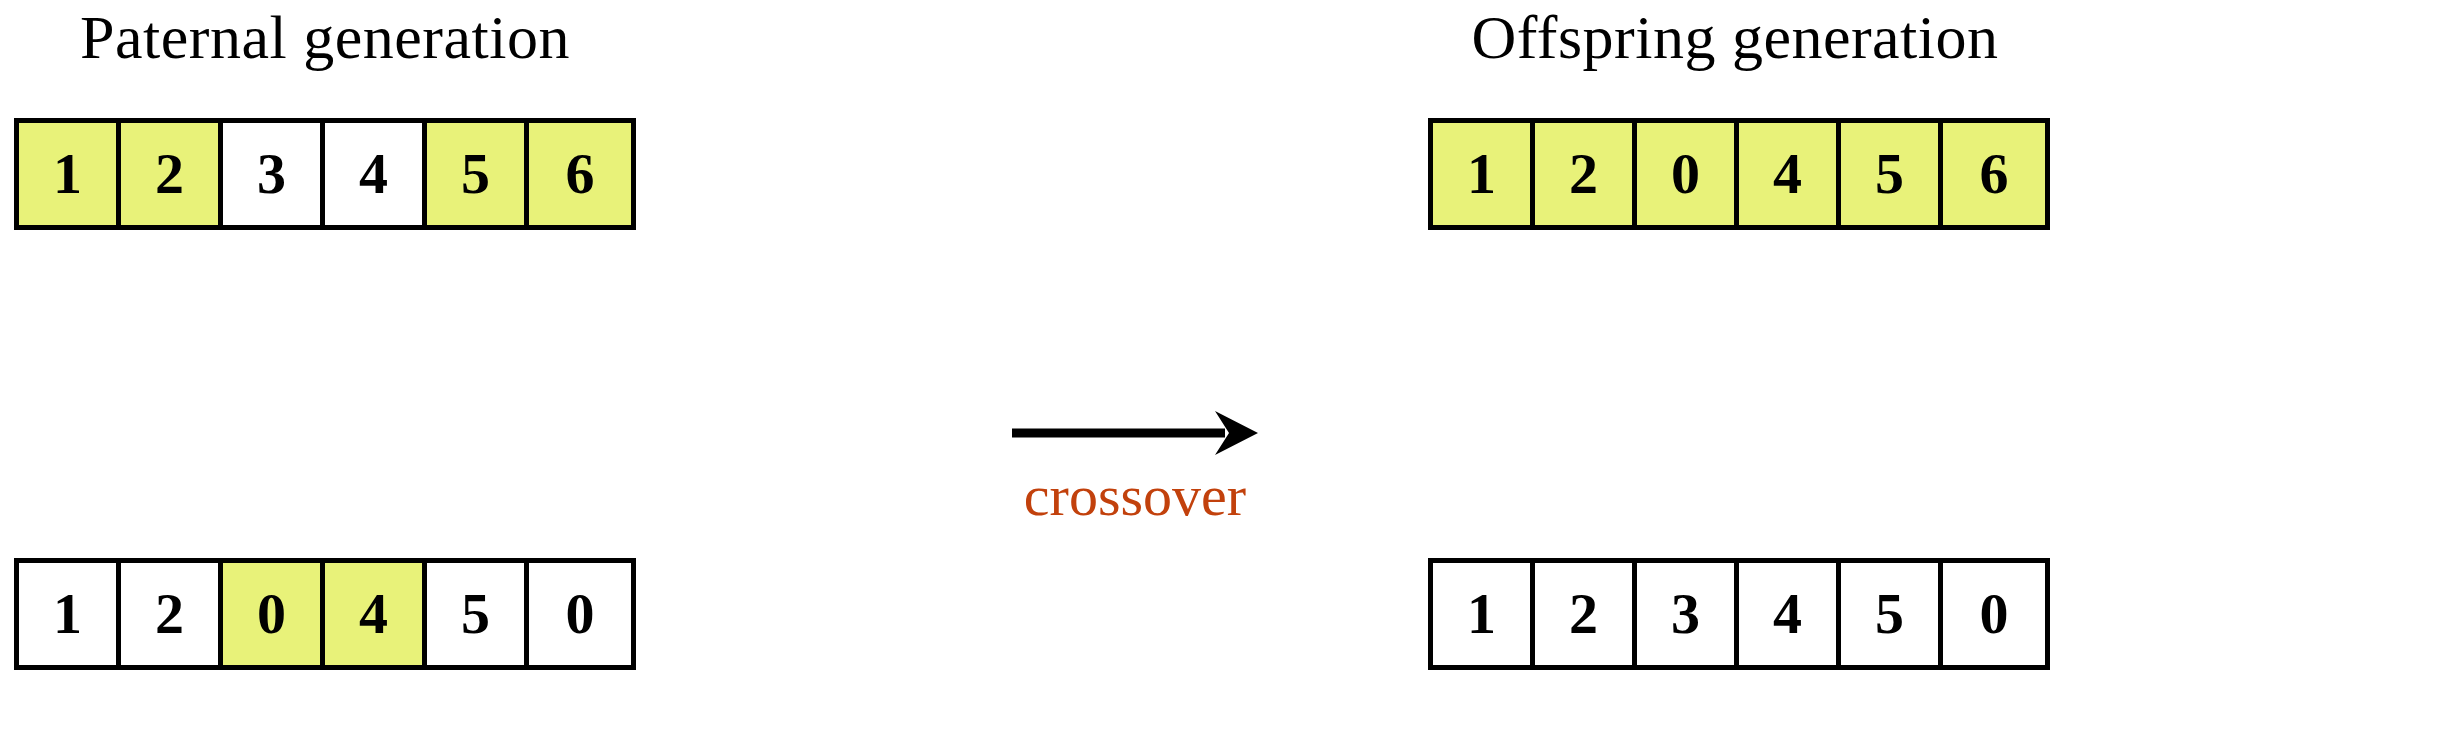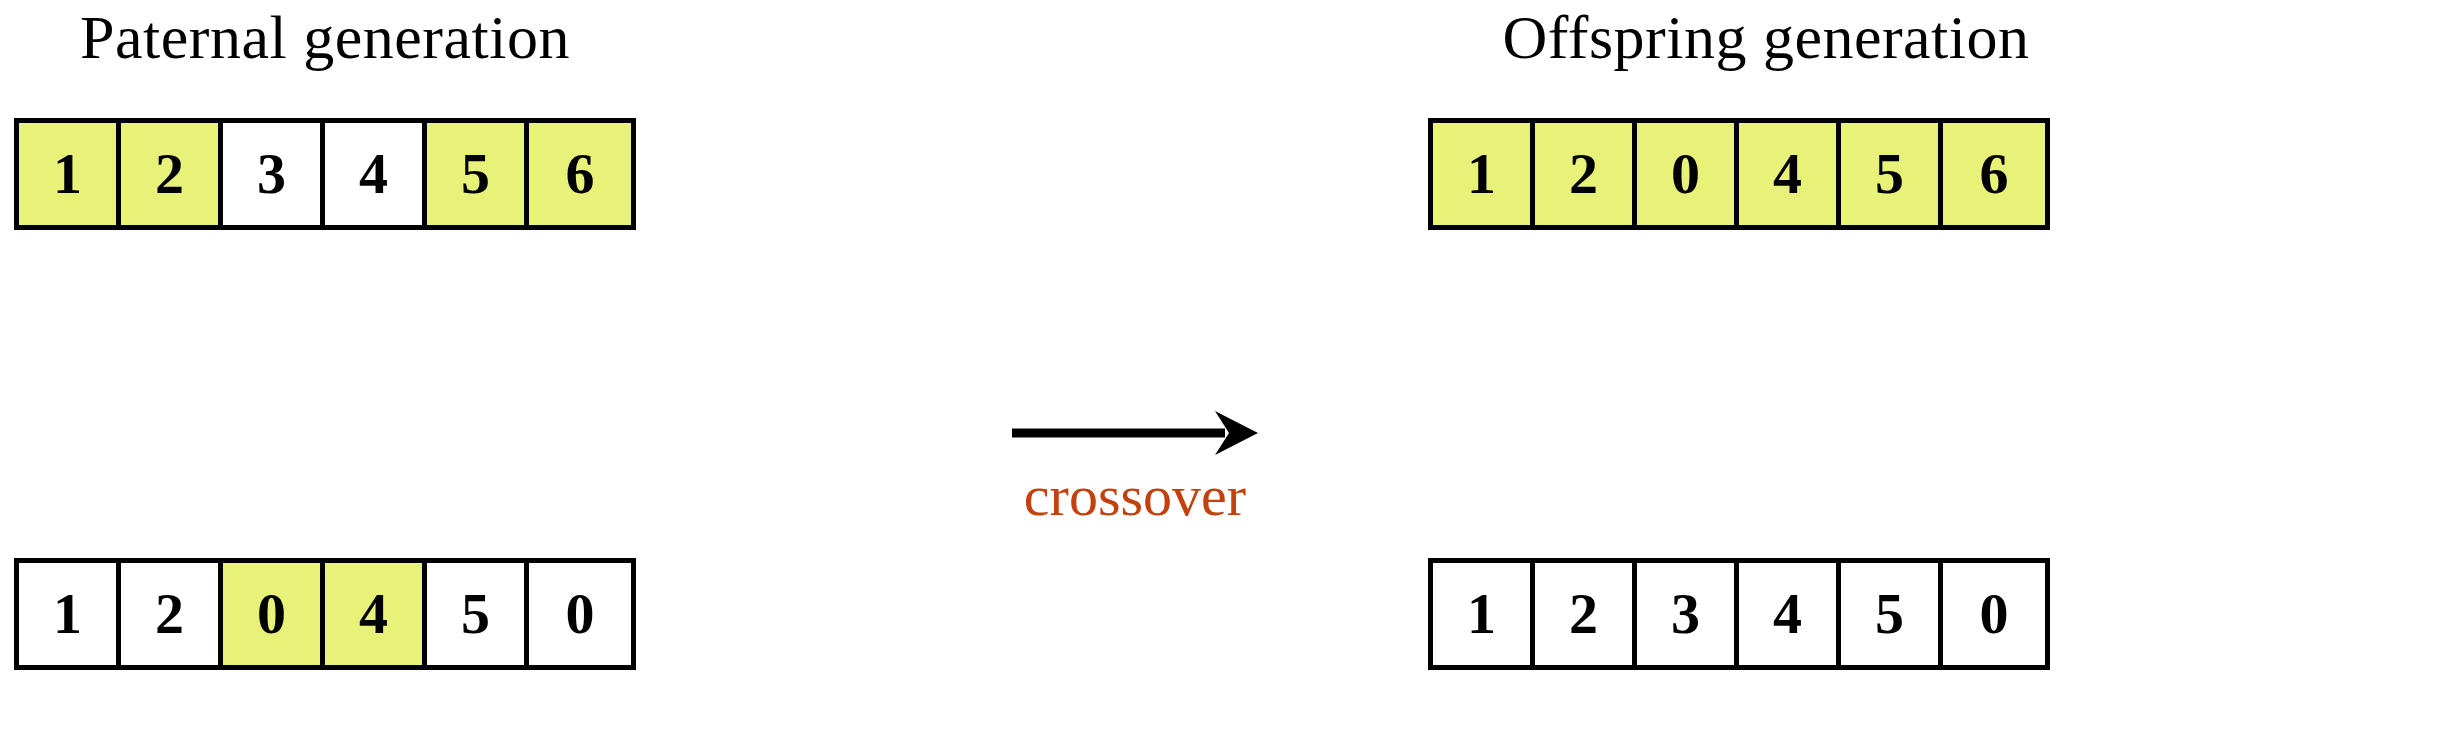--- a/index.html
+++ b/index.html
@@ -28,21 +28,21 @@
   .heading {
     position: absolute;
     font-size: 62px;
     font-weight: 400;
     color: #000000;
     white-space: nowrap;
     letter-spacing: 0.5px;
     line-height: 1;
   }
   #heading-paternal  { left: 0px;    top: 6px;  width: 650px;  text-align: center; }
-  #heading-offspring { left: 1451px; top: 6px;  width: 630px;  text-align: center; }
+  #heading-offspring { left: 1420px; top: 6px;  width: 630px;  text-align: center; }
 
   
   .chromosome {
     position: absolute;
     display: flex;
     border: 5px solid #000000;
     box-sizing: border-box;
     background: #ffffff;
   }
   .cell {

